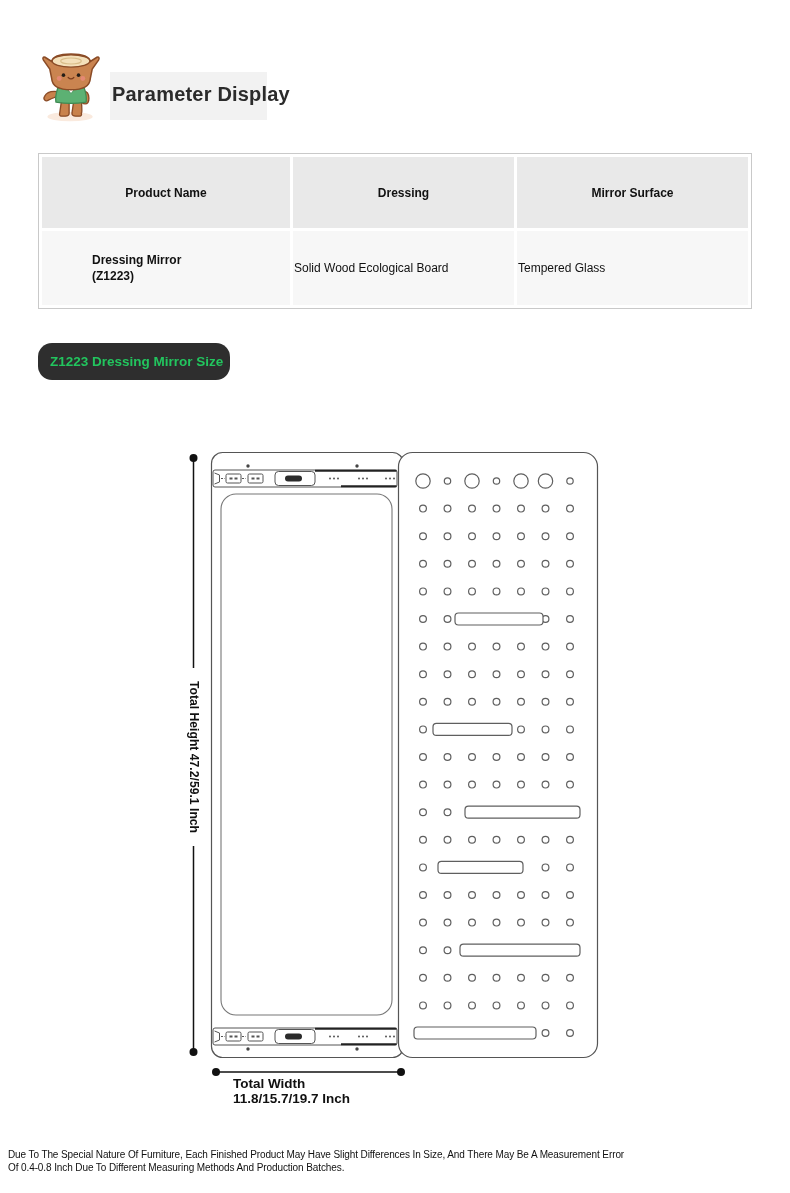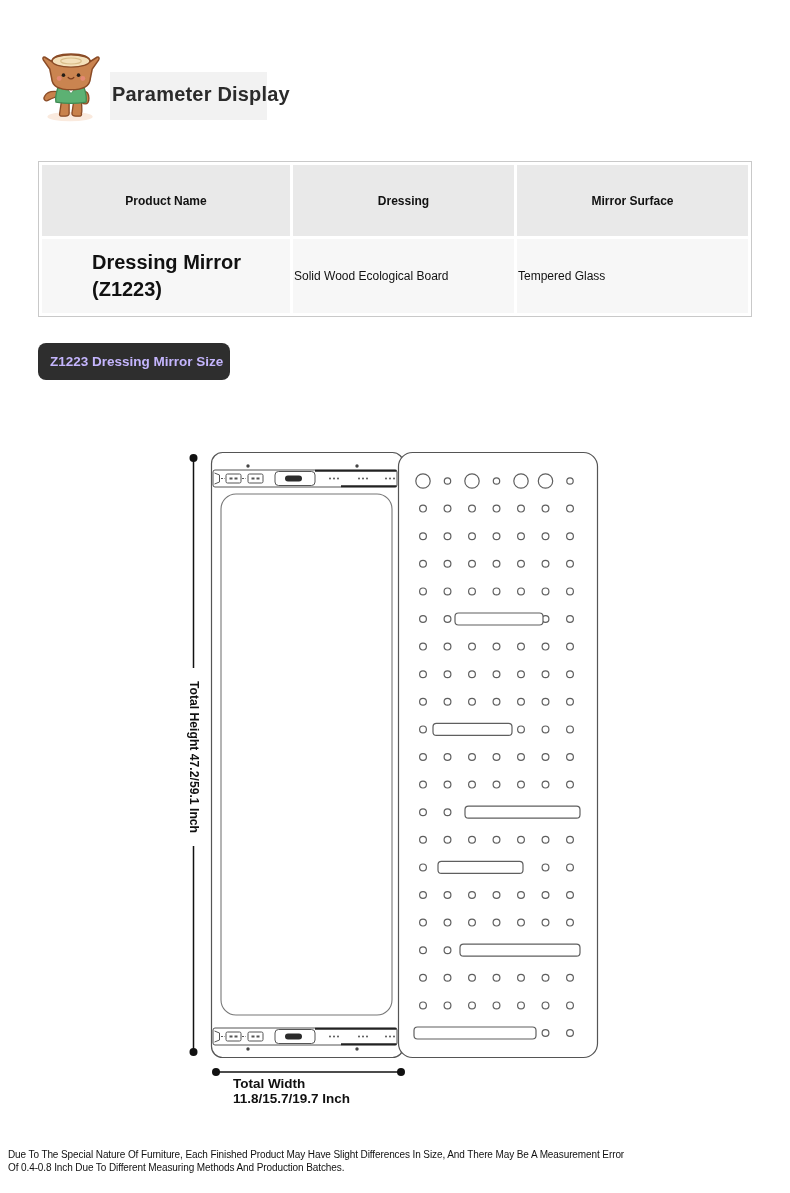--- a/index.html
+++ b/index.html
@@ -6,33 +6,33 @@
   .page{position:relative;width:790px;height:1193px;background:#fff;overflow:hidden;
         font-family:"Liberation Sans",sans-serif;color:#111;}
 
   
   .title-box{position:absolute;left:110px;top:72px;width:157px;height:48px;background:#f2f2f2;}
   .page-title{position:absolute;left:112px;top:83px;margin:0;font-size:20px;font-weight:700;
               color:#2b2b2b;white-space:nowrap;letter-spacing:.2px;}
   .mascot{position:absolute;left:38px;top:48px;width:66px;height:76px;}
 
   
-  .spec-table{position:absolute;left:38px;top:161px;width:712px;border-collapse:separate;
+  .spec-table{position:absolute;left:38px;top:153px;width:712px;border-collapse:separate;
               border-spacing:3px;background:#fff;border:1px solid #c9c9c9;table-layout:fixed;}
   .spec-table th{background:#e9e9e9;font-size:12px;font-weight:700;color:#111;height:69px;
                  text-align:center;vertical-align:middle;}
   .spec-table td{background:#f7f7f7;height:72px;font-size:12px;color:#111;text-align:left;
                  vertical-align:middle;}
-  .spec-table td.product-cell{text-align:left;padding-left:50px;font-size:20px;font-weight:700;
+  .spec-table td.product-cell{text-align:left;padding-left:50px;font-size:12px;font-weight:700;
                  line-height:1.35;}
   .col-name{width:248px;}.col-material{width:221px;}.col-mirror{width:231px;}
 
   
   .size-badge{position:absolute;left:38px;top:343px;width:192px;height:37px;background:#2e2e2e;
-              border-radius:8px;color:#c4b5fd;font-size:13.5px;font-weight:700;line-height:37px;
+              border-radius:14px;color:#22c55e;font-size:13.5px;font-weight:700;line-height:37px;
               padding-left:12px;box-sizing:border-box;white-space:nowrap;overflow:hidden;}
 
   
   .diagram-svg{position:absolute;left:0;top:445px;width:790px;height:670px;}
   .dim-text{font-family:"Liberation Sans",sans-serif;font-weight:700;fill:#111;}
 
   
   .disclaimer{position:absolute;left:8px;top:1148px;width:778px;font-size:10px;font-weight:400;
               color:#111;line-height:1.3;letter-spacing:-.1px;}
   .disclaimer p{margin:0;white-space:nowrap;}

